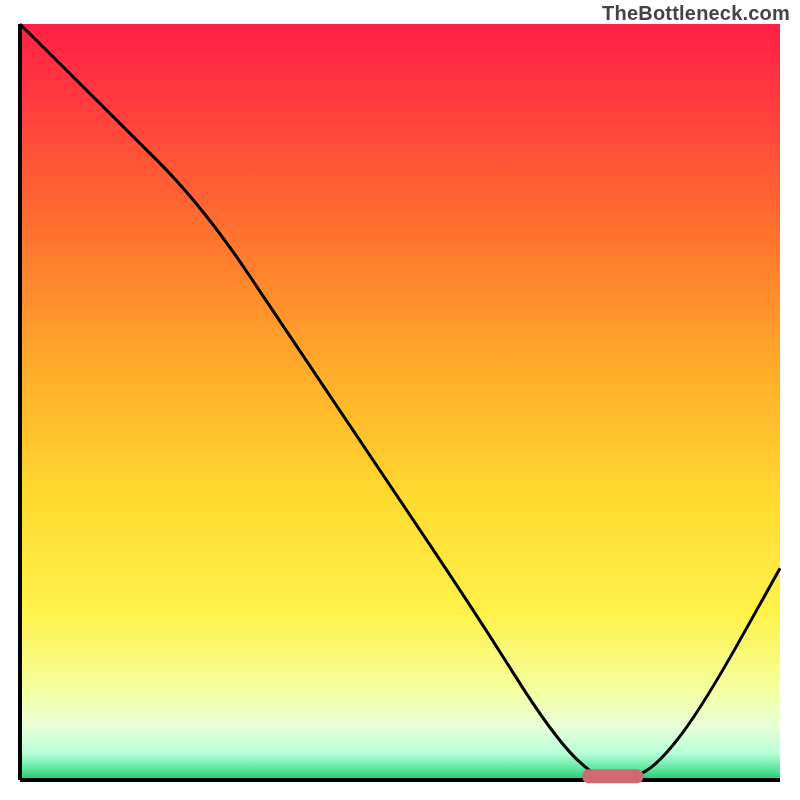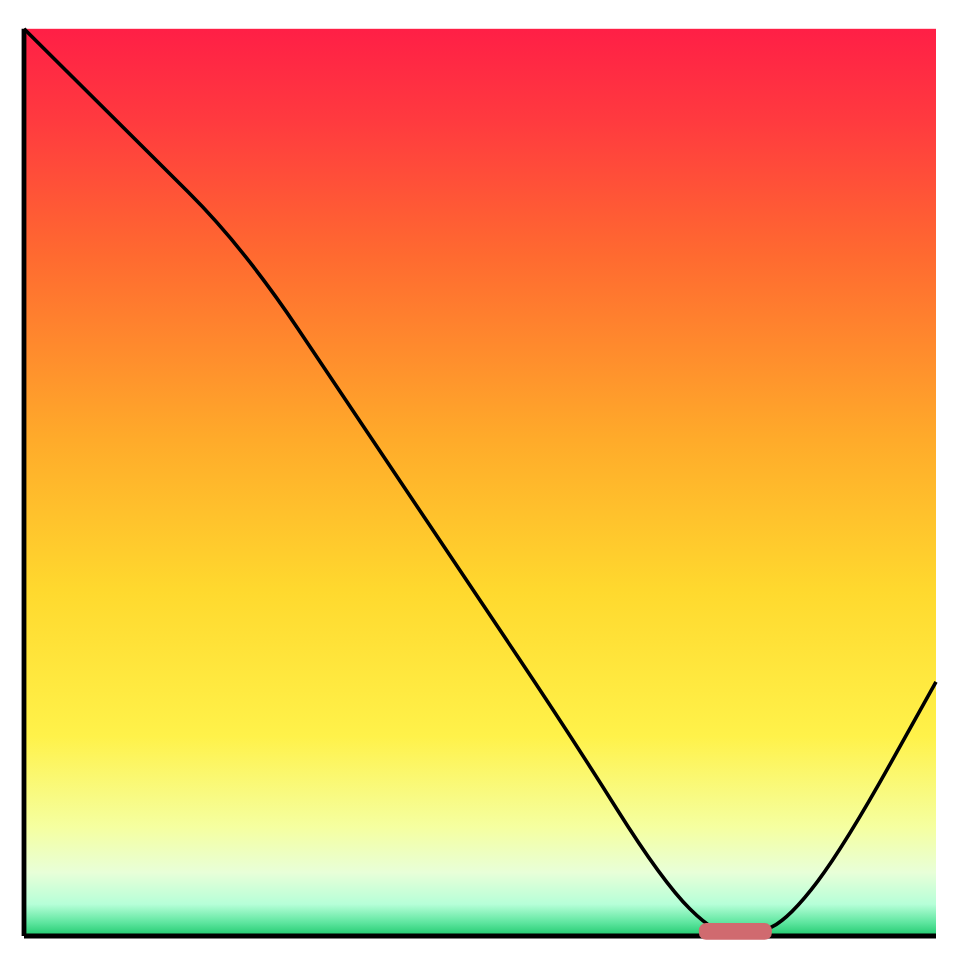--- a/index.html
+++ b/index.html
@@ -27,20 +27,21 @@
     z-index: 5;
   }
   svg {
     display: block;
   }
 </style>
 </head>
 <body>
 
 <div id="container">
+  <div id="watermark">TheBottleneck.com</div>
 
   <svg id="chart" width="800" height="800" viewBox="0 0 800 800">
     <defs>
       <linearGradient id="bg-grad" x1="0" y1="0" x2="0" y2="1">
 
       <stop offset="0.00%" stop-color="#ff1f46"></stop>
           <stop offset="10.00%" stop-color="#ff3a3f"></stop>
           <stop offset="25.00%" stop-color="#ff6a30"></stop>
           <stop offset="45.00%" stop-color="#ffaa2a"></stop>
           <stop offset="62.00%" stop-color="#ffd92e"></stop>

